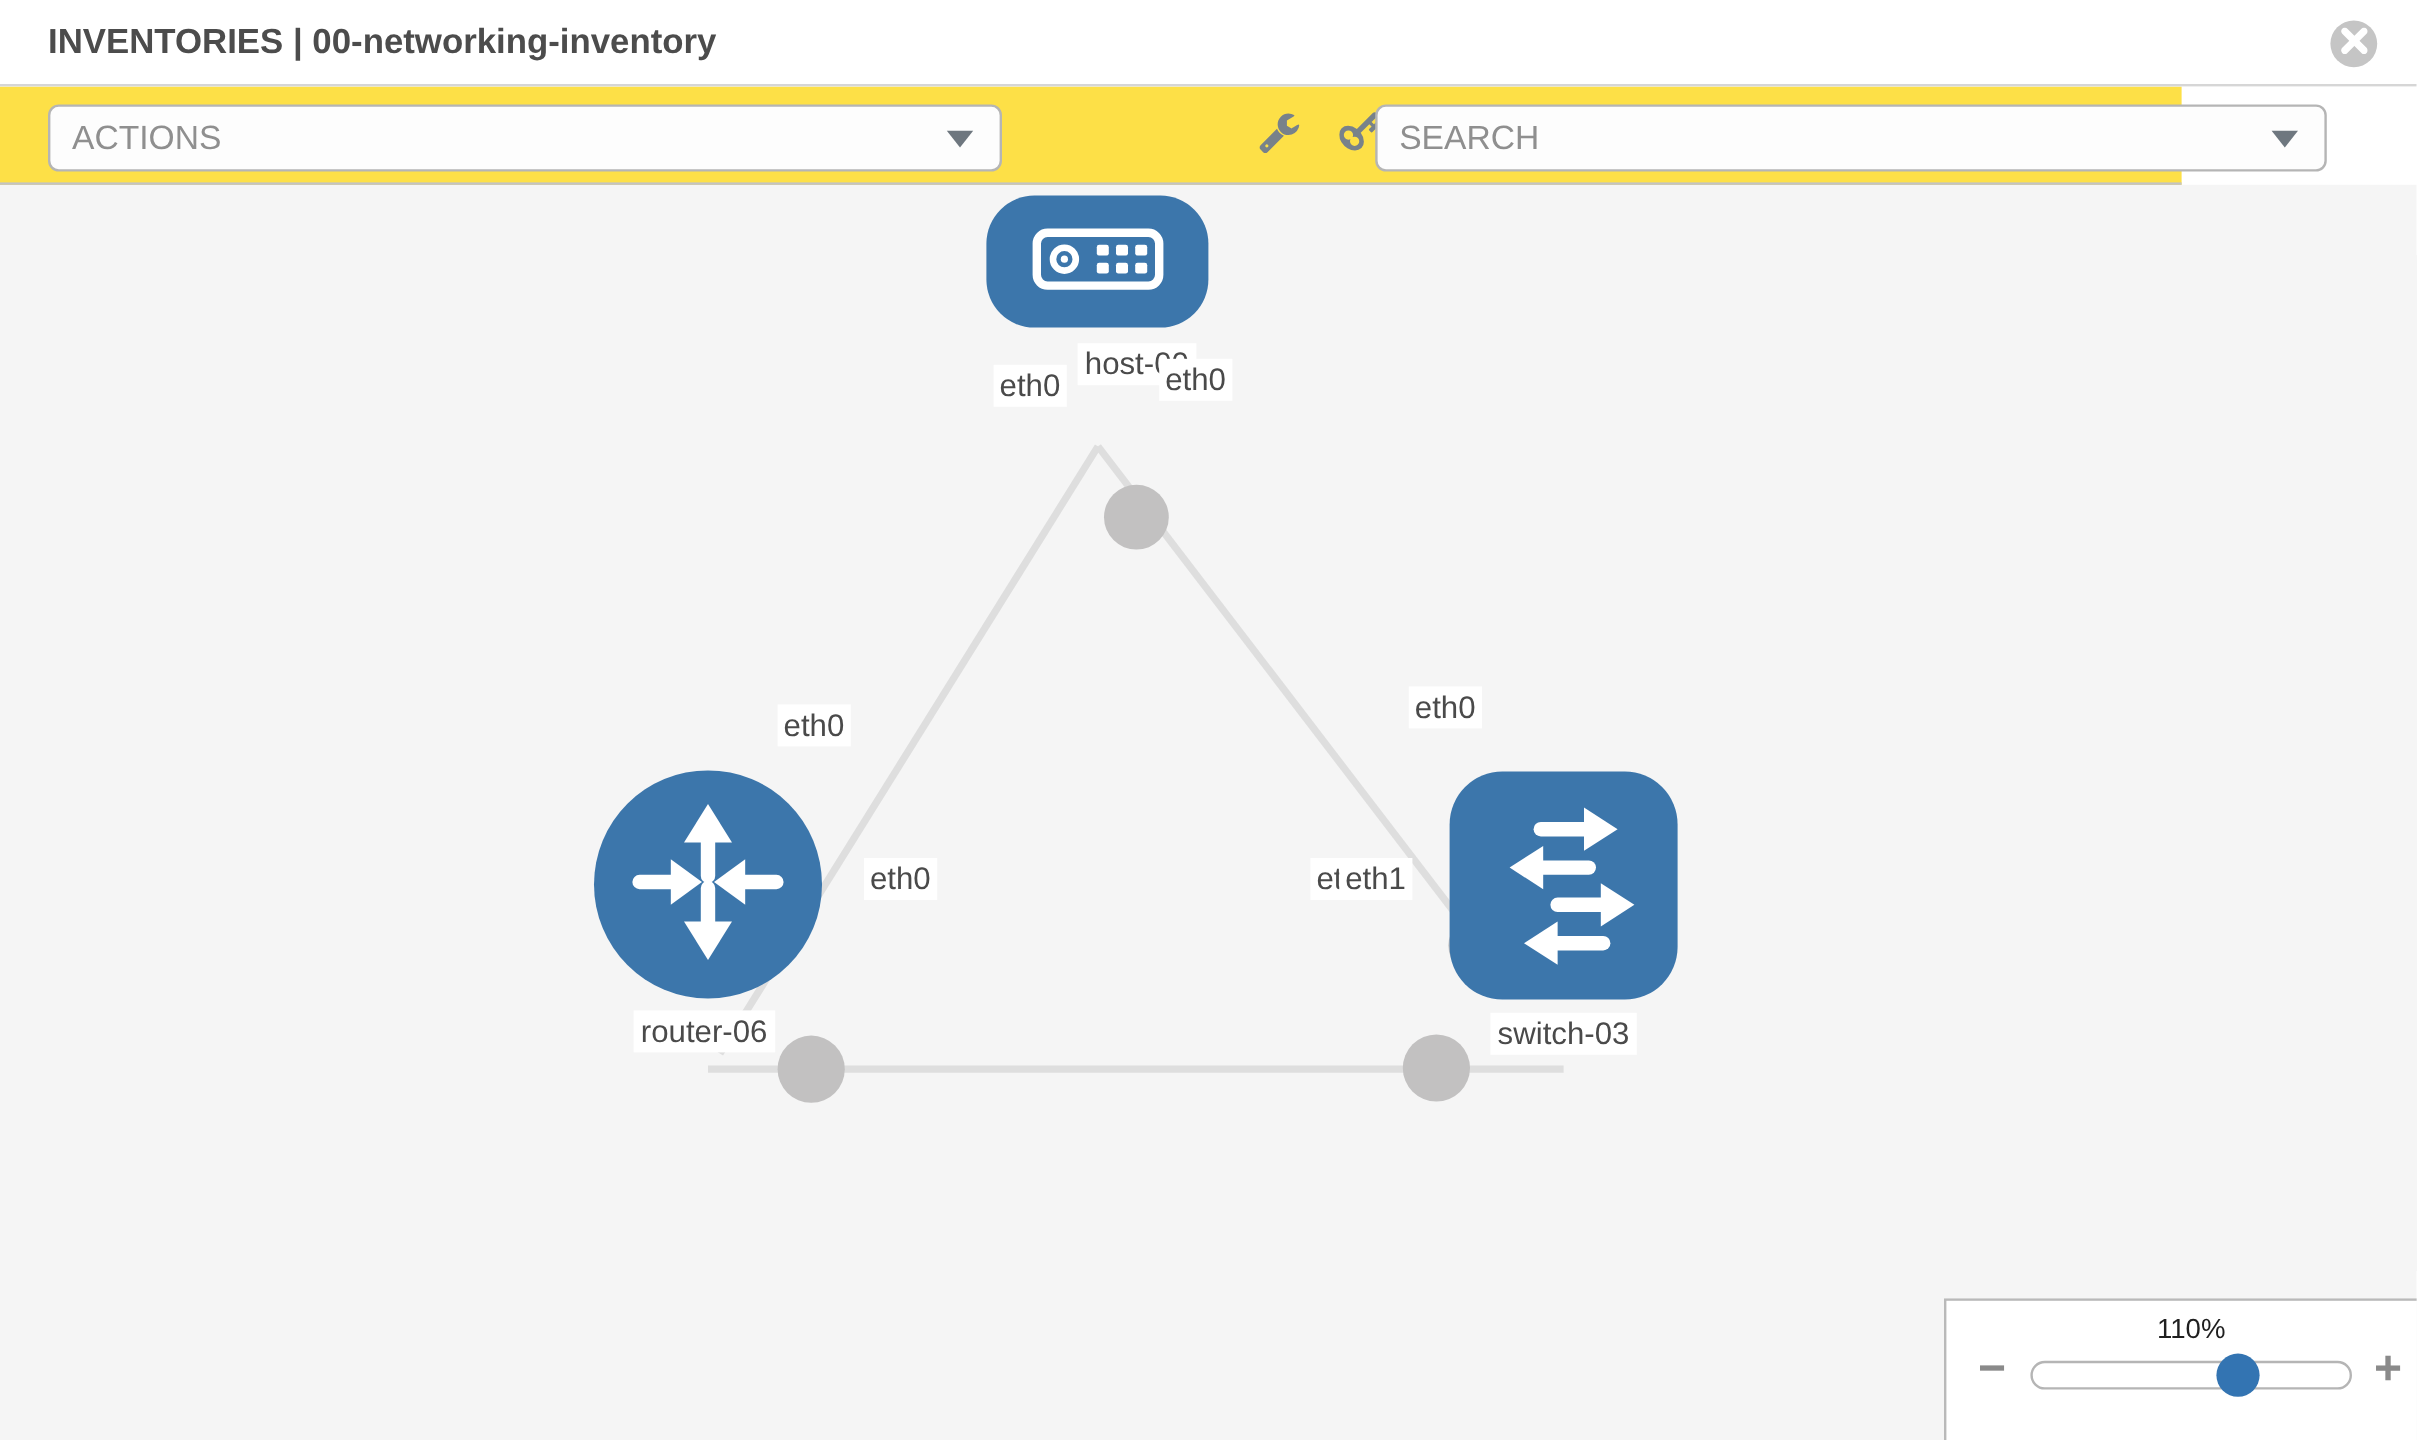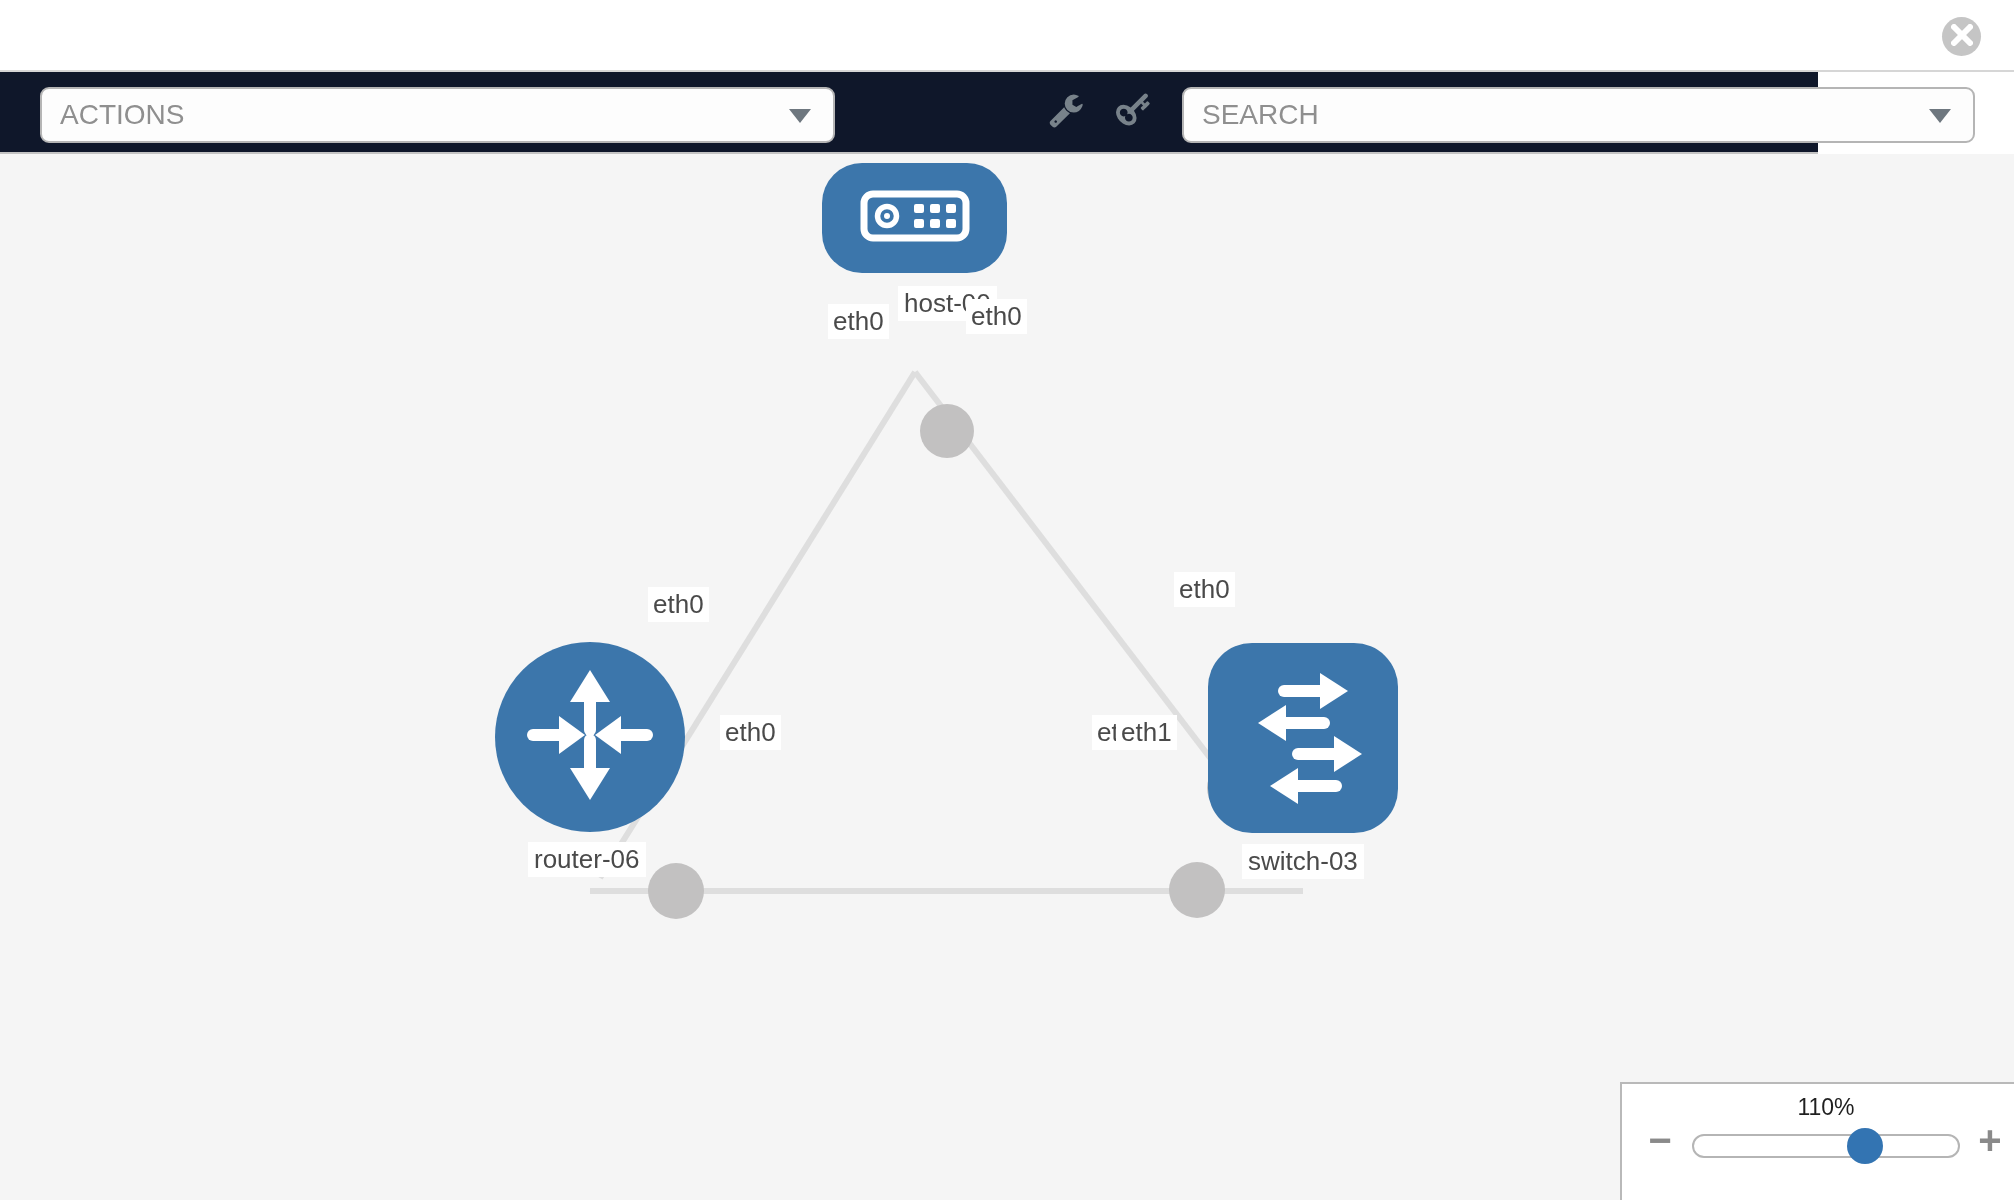--- a/index.html
+++ b/index.html
@@ -7,30 +7,30 @@
        font-family:"Liberation Sans",sans-serif;background:#fff;}
 
   
   .header{position:absolute;left:0;top:0;width:2014px;height:70px;background:#fff;
           border-bottom:2px solid #d6d6d6;z-index:10;}
   .title{position:absolute;left:40px;top:0;line-height:70px;font-size:29px;font-weight:700;color:#4c4c4c;}
   .close-btn{position:absolute;left:1942px;top:17px;width:39px;height:39px;border-radius:50%;
              background:#c5c5c5;display:flex;align-items:center;justify-content:center;cursor:pointer;}
 
   
-  .toolbar{position:absolute;left:0;top:72px;width:1818px;height:80px;background:#0f172a;
+  .toolbar{position:absolute;left:0;top:72px;width:1818px;height:80px;background:#fde047;
            border-bottom:2px solid #c3c3c3;z-index:10;}
   .select{position:absolute;top:15px;height:56px;background:#fdfdfd;border:2px solid #b5b5b5;
           border-radius:9px;box-sizing:border-box;}
   .select .ph{position:absolute;left:18px;top:0;line-height:52px;font-size:28px;color:#8f8f8f;}
   .caret{position:absolute;right:22px;top:20px;width:0;height:0;
          border-left:11px solid transparent;border-right:11px solid transparent;
          border-top:14px solid #6e777f;}
   .sel-actions{left:40px;width:795px;}
-  .sel-search{left:1182px;width:793px;}
+  .sel-search{left:1146px;width:793px;}
   .tool-btn{position:absolute;top:14px;width:52px;height:52px;display:flex;align-items:center;
             justify-content:center;cursor:pointer;}
   .tb-wrench{left:1040px;}
   .tb-key{left:1108px;}
 
   
   .canvas{position:absolute;left:0;top:154px;width:2014px;height:1046px;background:#f5f5f5;z-index:1;}
   .graph-layer{position:absolute;left:0;top:0;z-index:1;}
 
   .node{position:absolute;background:#3c76ab;display:flex;align-items:center;justify-content:center;z-index:3;cursor:pointer;}
@@ -174,20 +174,21 @@
         </svg>
       </span>
     </div>
     <div class="select sel-search">
       <span class="ph">SEARCH</span>
       <span class="caret"></span>
     </div>
   </div>
 
   <div class="header">
+    <span class="title">INVENTORIES | 00-networking-inventory</span>
     <div class="close-btn">
       <span>
         <svg width="22" height="22" viewBox="0 0 22 22">
           <g stroke="#fff" stroke-width="6" stroke-linecap="round">
             <line x1="3" y1="3" x2="19" y2="19"></line>
             <line x1="19" y1="3" x2="3" y2="19"></line>
           </g>
         </svg>
       </span>
     </div>

